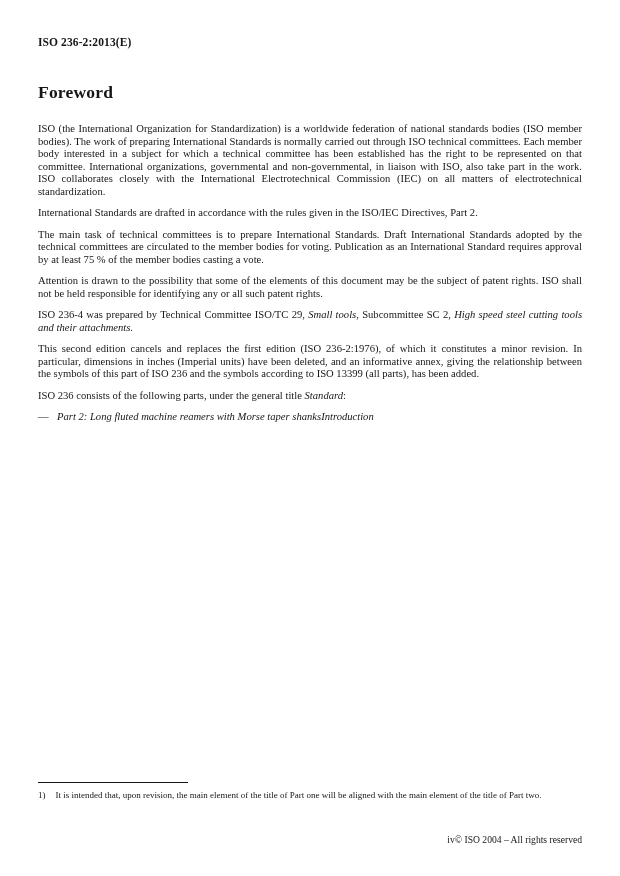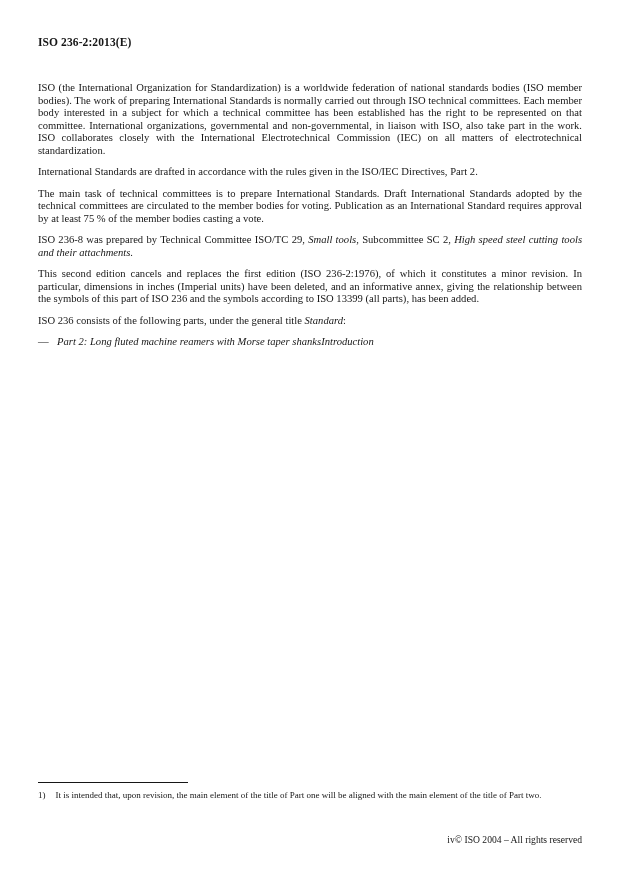--- a/index.html
+++ b/index.html
@@ -85,29 +85,31 @@
     font-size: 9.6px;
   }
 </style>
 </head>
 <body>
 
 <div class="page">
 
   <div class="doc-header">ISO 236-2:2013(E)</div>
 
+  <h1 class="title">Foreword</h1>
 
   <p class="para">ISO (the International Organization for Standardization) is a worldwide federation of national standards bodies (ISO member bodies). The work of preparing International Standards is normally carried out through ISO technical committees. Each member body interested in a subject for which a technical committee has been established has the right to be represented on that committee. International organizations, governmental and non-governmental, in liaison with ISO, also take part in the work. ISO collaborates closely with the International Electrotechnical Commission (IEC) on all matters of electrotechnical standardization.</p>
 
   <p class="para">International Standards are drafted in accordance with the rules given in the ISO/IEC Directives, Part 2.</p>
 
   <p class="para">The main task of technical committees is to prepare International Standards. Draft International Standards adopted by the technical committees are circulated to the member bodies for voting. Publication as an International Standard requires approval by at least 75 % of the member bodies casting a vote.</p>
 
+  <p class="para">Attention is drawn to the possibility that some of the elements of this document may be the subject of patent rights. ISO shall not be held responsible for identifying any or all such patent rights.</p>
 
-  <p class="para"><span>ISO 236-8 was prepared by Technical Committee ISO/TC 29, </span><em>Small tools</em><span>, Subcommittee SC 2, </span><em>High speed steel cutting tools and their attachments.</em></p>
+  <p class="para"><span>ISO 236-4 was prepared by Technical Committee ISO/TC 29, </span><em>Small tools</em><span>, Subcommittee SC 2, </span><em>High speed steel cutting tools and their attachments.</em></p>
 
   <p class="para">This second edition cancels and replaces the first edition (ISO 236-2:1976), of which it constitutes a minor revision. In particular, dimensions in inches (Imperial units) have been deleted, and an informative annex, giving the relationship between the symbols of this part of ISO 236 and the symbols according to ISO 13399 (all parts), has been added.</p>
 
   <p class="para"><span>ISO 236 consists of the following parts, under the general title </span><em>Standard</em><span>:</span></p>
 
 
   <p class="list-item"><span class="dash">—</span><em>Part 2: Long fluted machine reamers with Morse taper shanksIntroduction</em></p>
 
   <div class="footnote-block">
     <div class="footnote-rule"></div>

